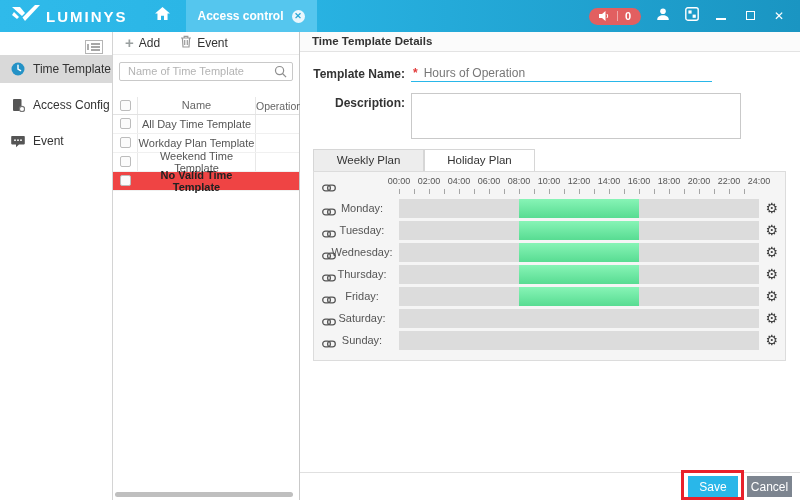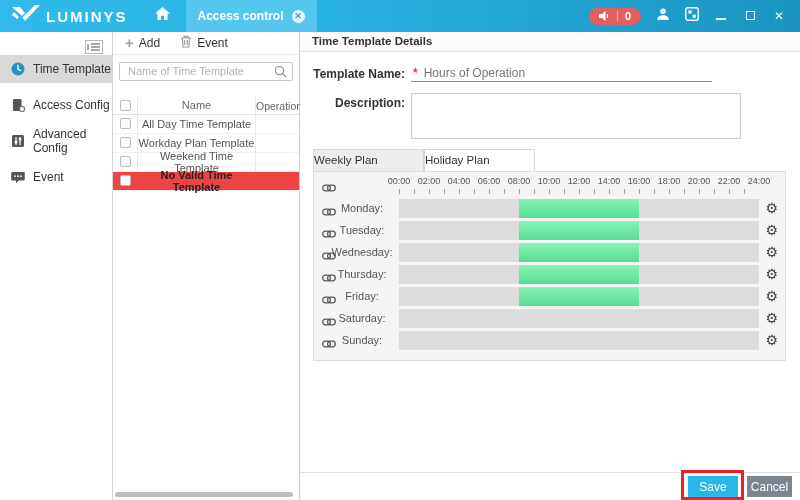--- a/index.html
+++ b/index.html
@@ -70,21 +70,21 @@
   .name-field { position:absolute; left:111px; top:33px; width:301px; height:17px;
     border-bottom:1px solid #29b7e9; display:flex; align-items:center; gap:6px; padding-left:2px; }
   .req-star { color:#e23b3b; font-size:12px; font-weight:bold; }
   .name-input { border:none; outline:none; flex:1; font-size:12px; color:#777; background:transparent;
     font-family:"Liberation Sans",sans-serif; }
   .desc-box { position:absolute; left:111px; top:61px; width:330px; height:46px;
     border:1px solid #c9c9c9; resize:none; outline:none; background:#fff;
     font-family:"Liberation Sans",sans-serif; font-size:12px; padding:4px; color:#555; }
 
   .plan-tabs { position:absolute; left:13px; top:117px; display:flex; }
-  .plan-tab { width:111px; height:22px; line-height:21px; text-align:left; font-size:11.5px;
+  .plan-tab { width:111px; height:22px; line-height:21px; text-align:center; font-size:11.5px;
     color:#333; background:#ededed; border:1px solid #d6d6d6; border-bottom:none; }
   .plan-tab.active { background:#fff; }
 
   .week-panel { position:absolute; left:13px; top:139px; width:473px; height:190px;
     background:#f5f5f5; border:1px solid #dcdcdc; }
   .axis-row { position:relative; height:26px; }
   .axis-labels { position:absolute; left:85px; width:360px; top:4px; height:11px; }
   .axis-labels span { position:absolute; transform:translateX(-50%); font-size:9px; color:#555; white-space:nowrap; }
   .ticks { position:absolute; left:85px; width:360px; top:17px; height:5px;
     background:repeating-linear-gradient(to right,#a5a5a5 0,#a5a5a5 1px,transparent 1px,transparent calc(100%/24)); }
@@ -180,31 +180,20 @@
        <span>Time Template</span>
      </div>
       <div class="side-item">
        <span class="side-icon">
           <svg width="14" height="14" viewBox="0 0 14 14">
             <rect x="2" y="1" width="8.5" height="12" rx="1" fill="#555"></rect>
             <circle cx="11" cy="11" r="2.6" fill="#fff" stroke="#777" stroke-width="1.2"></circle>
           </svg>
         </span>
        <span>Access Config</span>
-     </div>
-      <div class="side-item">
-       <span class="side-icon">
-          <svg width="14" height="14" viewBox="0 0 14 14">
-            <rect x="1" y="1" width="12" height="12" rx="1.5" fill="#555"></rect>
-            <path d="M5 3 V11 M9 3 V11" stroke="#fff" stroke-width="1.2"></path>
-            <rect x="3.7" y="6.8" width="2.6" height="2.6" fill="#fff"></rect>
-            <rect x="7.7" y="3.8" width="2.6" height="2.6" fill="#fff"></rect>
-          </svg>
-        </span>
-       <span>Advanced Config</span>
      </div>
       <div class="side-item">
        <span class="side-icon">
           <svg width="14" height="13" viewBox="0 0 14 13">
             <path fill="#555" d="M1 1 H13 Q13.8 1 13.8 1.8 V8.6 Q13.8 9.4 13 9.4 H8 L5 12.2 V9.4 H1 Q0.2 9.4 0.2 8.6 V1.8 Q0.2 1 1 1 Z"></path>
             <circle cx="4" cy="5.2" r="0.9" fill="#fff"></circle>
             <circle cx="7" cy="5.2" r="0.9" fill="#fff"></circle>
             <circle cx="10" cy="5.2" r="0.9" fill="#fff"></circle>
           </svg>
         </span>

